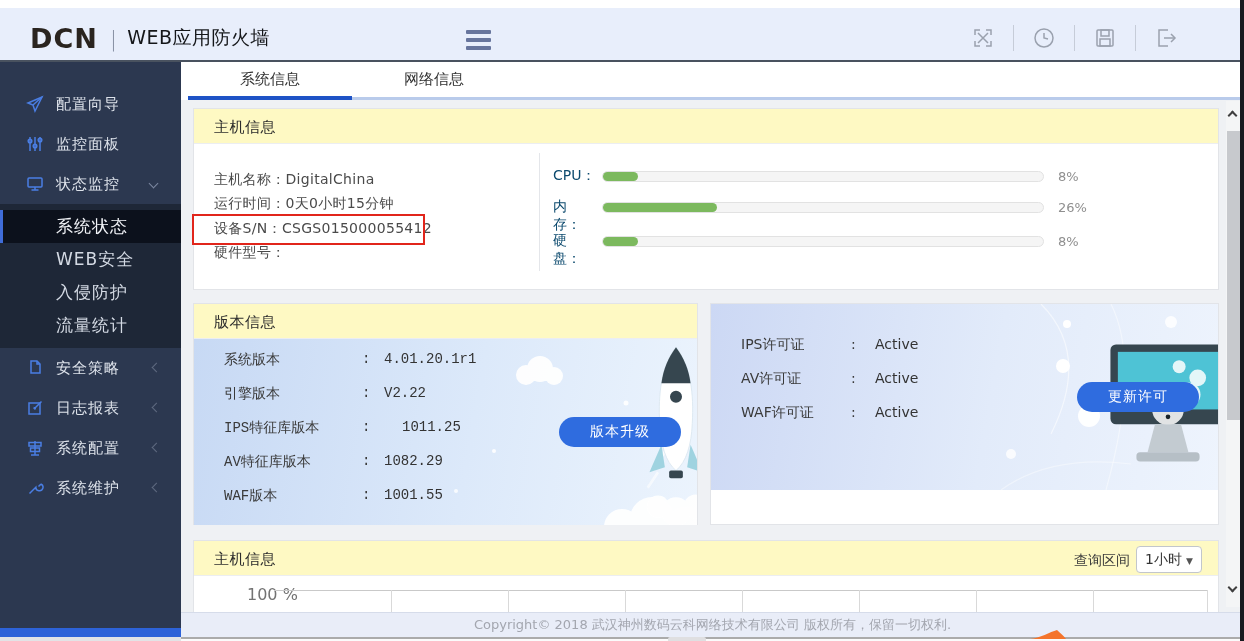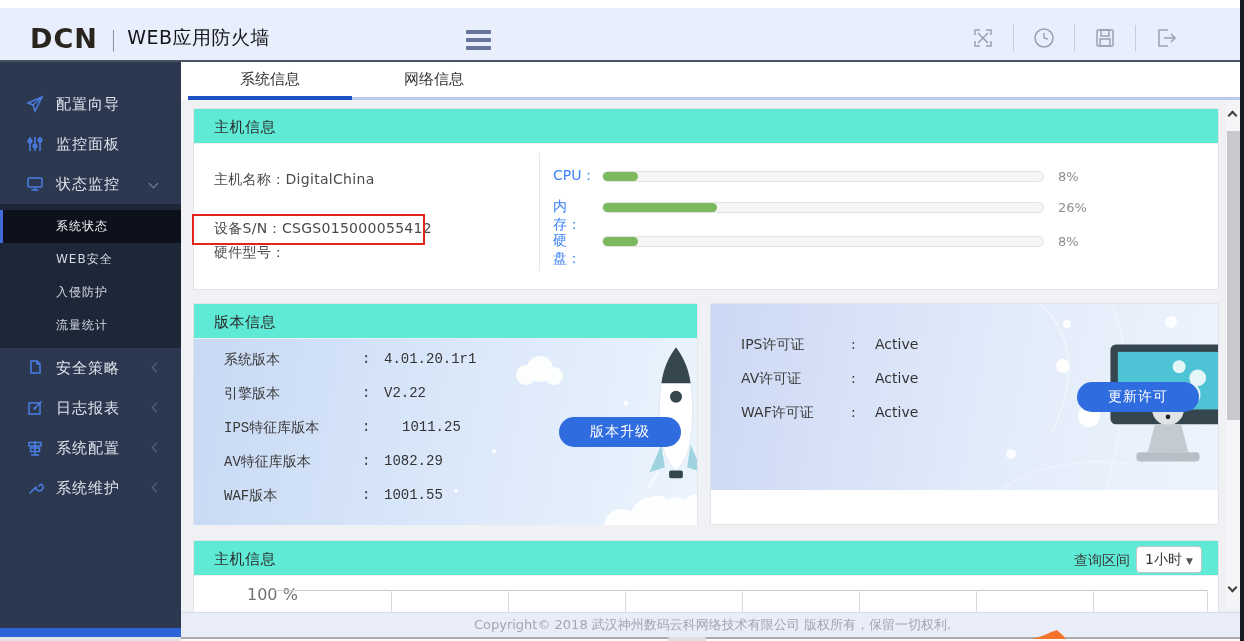--- a/index.html
+++ b/index.html
@@ -25,47 +25,47 @@
   .sidebar { position:absolute; left:0; top:60px; width:181px; height:568px; background:#2c3850; z-index:5; }
   .side-item { position:relative; height:40px; display:flex; align-items:center; cursor:pointer;font-family:Liberation Serif, serif; }
   .side-item .s-icon { position:absolute; left:26px; width:18px; height:18px; }
   .side-item .s-icon svg { width:18px; height:18px; stroke:#4a7ee3; fill:none; stroke-width:1.5; }
   .side-item .s-label { position:absolute; left:56px; font-size:15px; color:#dde2ea; letter-spacing:1px; }
   .chev { position:absolute; width:7px; height:7px; border-left:1.6px solid #7c87a0; border-bottom:1.6px solid #7c87a0; }
   .chev.down { left:150px; top:16px; transform:rotate(-45deg); }
   .chev.left { left:153px; top:16px; transform:rotate(45deg); border-color:#5f6a80; }
   .submenu { background:#1e2737; padding:6px 0 6px 0; }
   .sub-item { position:relative; height:33px; display:flex; align-items:center; cursor:pointer; }
-  .sub-item .s-label { position:absolute; left:56px; font-size:12px; color:#d4dae4; letter-spacing:1px; }
+  .sub-item .s-label { position:absolute; left:56px; font-size:17px; color:#d4dae4; letter-spacing:1px; }
   .sub-item.active { background:#0c111c; }
   .sub-item.active::before { content:""; position:absolute; left:0; top:0; bottom:0; width:3px; background:#3f6cd8; }
   .sub-item.active .s-label { color:#f2f4f8; }
   .sidebar-bottom-bar { position:absolute; left:0; top:628px; width:181px; height:9px; background:#2d62d8; z-index:6; }
   .sidebar-bottom-gray { position:absolute; left:0; top:637px; width:181px; height:4px; background:#e2e3e6; z-index:6; }
 
   
   .tabbar { position:absolute; left:181px; top:62px; width:1063px; height:38px; background:#ffffff; z-index:3; }
   .tab { position:absolute; top:0; width:164px; height:35px; line-height:35px; text-align:center; font-size:15px; color:#333; cursor:pointer; }
   .tab.t0 { left:7px; }
   .tab.t1 { left:171px; }
   .tab-line { position:absolute; left:171px; top:35px; right:0; height:3px; background:#b9cbeb; }
   .tab-underline { position:absolute; left:7px; top:34px; width:164px; height:4px; background:#1e53c6; }
 
   
   .panel { position:absolute; background:#fff; border:1px solid #e2e4e8; z-index:2; }
-  .panel-hd { position:relative; height:35px; border-bottom:1px solid #eceef1; background:#5eead4; }
+  .panel-hd { position:relative; height:35px; border-bottom:1px solid #eceef1; background:#fef9c3; }
   .panel-hd .p-title { position:absolute; left:20px; top:9px; font-size:15px; color:#2d2d2d; font-weight:500; letter-spacing:0.5px; }
 
   
   #host-panel { left:193px; top:108px; width:1026px; height:182px; }
   .host-field { position:absolute; left:20px; height:22px; font-size:14px; color:#4a4a4a; letter-spacing:0.3px; }
   .v-divider { position:absolute; left:345px; top:44px; height:118px; width:1px; background:#e4e6ea; }
   .sn-annotation { position:absolute; left:-2px; top:105px; width:233px; height:31px; border:2px solid #e1251b; z-index:4; }
   .gauge-row { position:absolute; height:20px; }
-  .gauge-label { position:absolute; left:359px; font-size:14px; color:#3b82f6; }
+  .gauge-label { position:absolute; left:359px; font-size:14px; color:#0c4a6e; }
   .gauge-track { position:absolute; left:408px; top:4px; width:442px; height:11px; background:#f5f5f5; border:1px solid #e2e2e2; border-radius:7px; }
   .gauge-fill { height:100%; border-radius:7px; background:#7cb95e; }
   .gauge-pct { position:absolute; left:864px; top:2px; font-size:13px; color:#8f8f8f; }
 
   
   #version-panel { left:193px; top:303px; width:505px; height:222px; }
   #license-panel { left:710px; top:303px; width:509px; height:222px; }
   .panel-body { position:relative; height:186px; overflow:hidden; }
   #version-panel .panel-body { background:linear-gradient(100deg,#c7d9f4 0%,#dcE9fa 55%,#ecf4fd 100%);font-family:Liberation Mono, monospace; }
   #license-panel .panel-body { background:linear-gradient(100deg,#ccd8f4 0%,#e2ebfa 55%,#eef4fd 100%); }
@@ -244,20 +244,23 @@
     <div class="tab-line"></div>
     <div class="tab-underline"></div>
   </div>
 
   <div class="panel" id="host-panel">
     <div class="panel-hd">
       <span class="p-title">主机信息</span>
     </div>
     <div class="host-field" style="top:62px">
       <span>主机名称</span><span>：</span><span>DigitalChina</span>
+    </div>
+    <div class="host-field" style="top:86px">
+      <span>运行时间</span><span>：</span><span>0天0小时15分钟</span>
     </div>
     <div class="host-field" style="top:111px">
       <span>设备S/N</span><span>：</span><span>CSGS015000055412</span>
     </div>
     <div class="host-field" style="top:135px">
       <span>硬件型号</span><span>：</span><span></span>
     </div>
     <div class="sn-annotation"></div>
     <div class="v-divider"></div>
 

